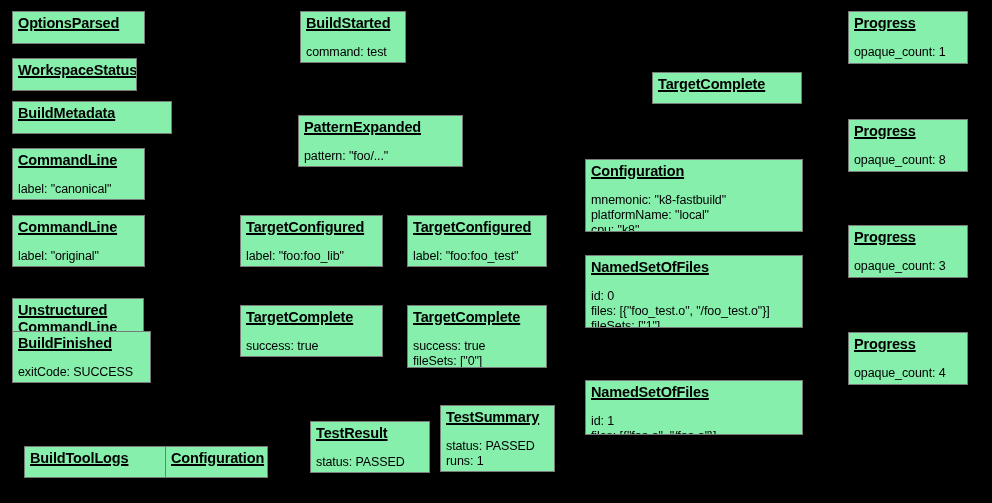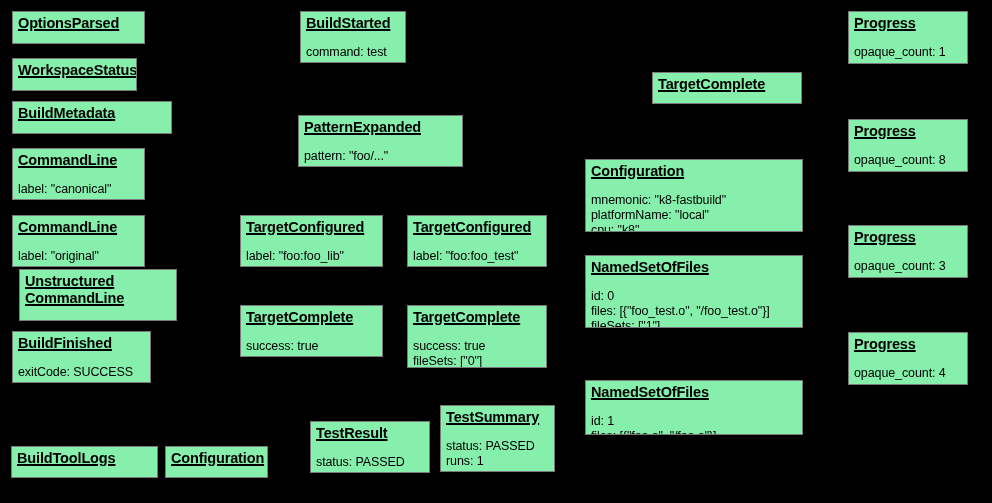--- a/index.html
+++ b/index.html
@@ -68,29 +68,29 @@
       <span class="node-title">BuildMetadata</span>
     </div>
     <div class="node" style="left: 12px; top: 148px; width: 133px; height: 52px;">
       <span class="node-title">CommandLine</span>
       <span class="node-fields">label: "canonical"</span>
     </div>
     <div class="node" style="left: 12px; top: 215px; width: 133px; height: 52px;">
       <span class="node-title">CommandLine</span>
       <span class="node-fields">label: "original"</span>
     </div>
-    <div class="node" style="left: 12px; top: 269px; width: 158px; height: 52px; margin-left: 7px;">
+    <div class="node" style="left: 12px; top: 298px; width: 132px; height: 52px;">
       <span class="node-title">Unstructured
 CommandLine</span>
     </div>
     <div class="node" style="left: 12px; top: 331px; width: 139px; height: 52px;">
       <span class="node-title">BuildFinished</span>
       <span class="node-fields">exitCode: SUCCESS</span>
     </div>
-    <div class="node" style="left: 11px; top: 446px; width: 147px; height: 32px;">
+    <div class="node" style="left: 24px; top: 446px; width: 147px; height: 32px;">
       <span class="node-title">BuildToolLogs</span>
     </div>
     <div class="node" style="left: 165px; top: 446px; width: 103px; height: 32px;">
       <span class="node-title">Configuration</span>
     </div>
     <div class="node" style="left: 300px; top: 11px; width: 106px; height: 52px;">
       <span class="node-title">BuildStarted</span>
       <span class="node-fields">command: test</span>
     </div>
     <div class="node" style="left: 298px; top: 115px; width: 165px; height: 52px;">

